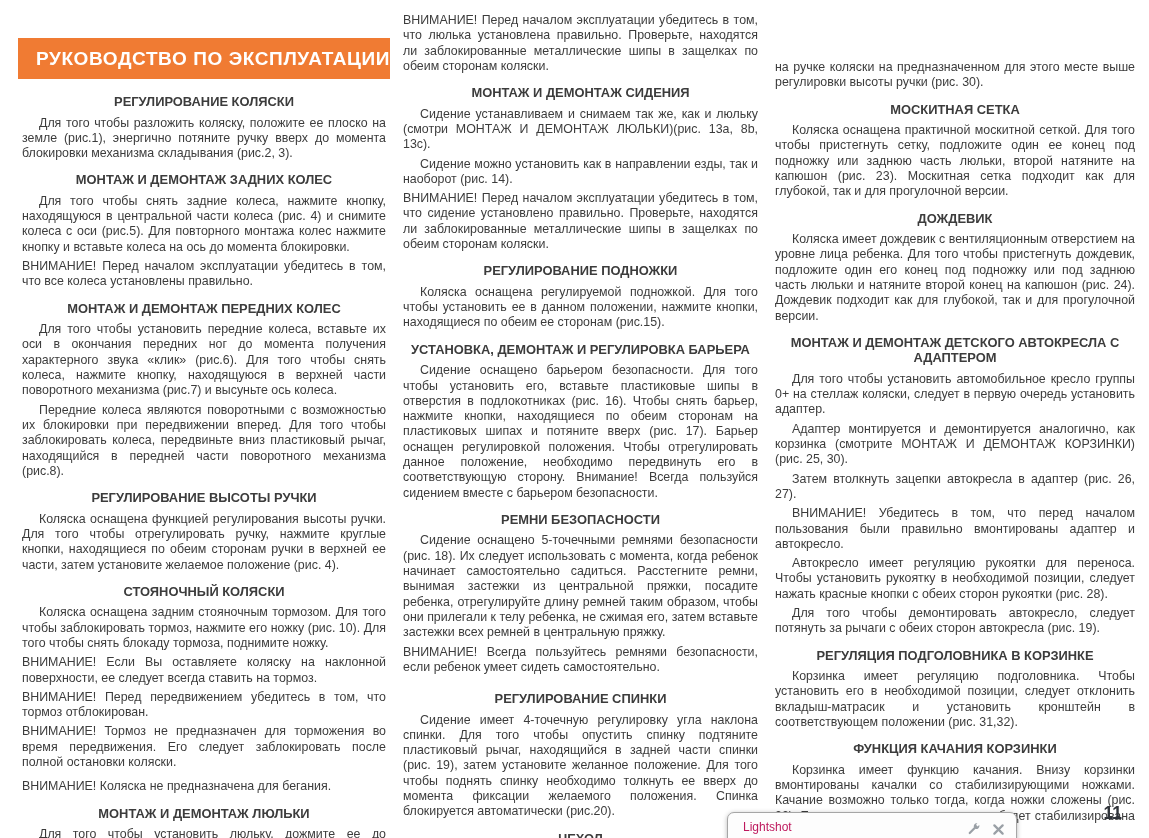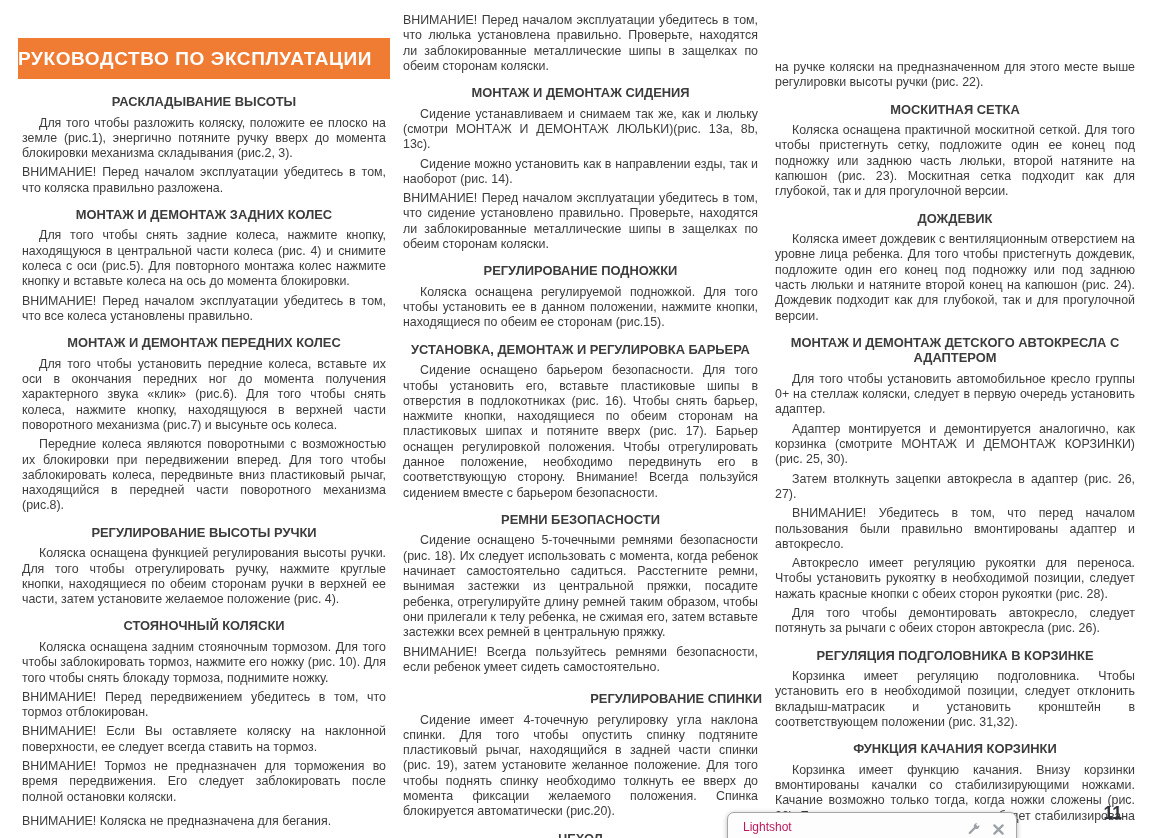--- a/index.html
+++ b/index.html
@@ -3,58 +3,57 @@
 <meta charset="utf-8">
 <style>
   html,body{margin:0;padding:0;background:#ffffff;}
   body{width:1149px;height:838px;overflow:hidden;font-family:"Liberation Sans",sans-serif;}
   .page{position:relative;width:1149px;height:838px;background:#ffffff;}
   .col{position:absolute;top:0;color:#3c3c3c;font-size:12.4px;line-height:15.3px;text-align:justify;}
   .col1{left:18px;width:372px;}
   .col2{left:399px;width:363px;padding-top:9px;}
   .col3{left:771px;width:368px;padding-top:56px;}
   .banner{margin-top:38px;margin-bottom:15px;background:#F07B33;color:#ffffff;
-          font-weight:bold;font-size:19px;letter-spacing:.6px;text-align:left;
+          font-weight:bold;font-size:19px;letter-spacing:.6px;text-align:right;
           height:41px;line-height:41px;}
   .hd{font-weight:bold;text-align:center;font-size:12.9px;margin:11px 0 6px 0;line-height:15.5px;}
-  .hd.left{text-align:right;margin-top:16px;}
+  .hd.left{text-align:center;margin-top:16px;}
   .para{margin:4px;text-indent:17px;}
   .para.noind{text-indent:0;}
   .para.gap{margin-top:9px;}
   .lightshot{position:absolute;left:727px;top:812px;width:290px;height:44px;
              background:#fdfdfd;border:1px solid #a6a6a6;border-radius:7px;
              box-shadow:0 1px 5px rgba(0,0,0,.28);box-sizing:border-box;
              display:flex;align-items:flex-start;padding:7px 12px 0 15px;}
   .ls-title{color:#be185d;font-size:12px;}
   .ls-icons{margin-left:auto;display:flex;gap:12px;align-items:center;margin-top:2px;}
   .ls-icons svg{display:block;}
   .pageno{position:absolute;right:27px;bottom:14px;font-weight:bold;font-size:17.5px;color:#30343a;}
 </style>
 </head>
 <body>
 
 <div class="page">
 
   <div class="col col1">
     <div class="banner">РУКОВОДСТВО ПО ЭКСПЛУАТАЦИИ</div>
-    <div class="hd">РАСКЛАДЫВАНИЕ ВЫСОТЫ</div>
+    <div class="hd">РЕГУЛИРОВАНИЕ КОЛЯСКИ</div>
     <p class="para">Для того чтобы разложить коляску, положите ее плоско на земле (рис.1), энергично потяните ручку вверх до момента блокировки механизма складывания (рис.2, 3).</p>
-    <p class="para noind">ВНИМАНИЕ! Перед началом эксплуатации убедитесь в том, что коляска правильно разложена.</p>
     <div class="hd">МОНТАЖ И ДЕМОНТАЖ ЗАДНИХ КОЛЕС</div>
     <p class="para">Для того чтобы снять задние колеса, нажмите кнопку, находящуюся в центральной части колеса (рис. 4) и снимите колеса с оси (рис.5). Для повторного монтажа колес нажмите кнопку и вставьте колеса на ось до момента блокировки.</p>
     <p class="para noind">ВНИМАНИЕ! Перед началом эксплуатации убедитесь в том, что все колеса установлены правильно.</p>
     <div class="hd">МОНТАЖ И ДЕМОНТАЖ ПЕРЕДНИХ КОЛЕС</div>
     <p class="para">Для того чтобы установить передние колеса, вставьте их оси в окончания передних ног до момента получения характерного звука «клик» (рис.6). Для того чтобы снять колеса, нажмите кнопку, находящуюся в верхней части поворотного механизма (рис.7) и высуньте ось колеса.</p>
     <p class="para">Передние колеса являются поворотными с возможностью их блокировки при передвижении вперед. Для того чтобы заблокировать колеса, передвиньте вниз пластиковый рычаг, находящийся в передней части поворотного механизма (рис.8).</p>
     <div class="hd">РЕГУЛИРОВАНИЕ ВЫСОТЫ РУЧКИ</div>
     <p class="para">Коляска оснащена функцией регулирования высоты ручки. Для того чтобы отрегулировать ручку, нажмите круглые кнопки, находящиеся по обеим сторонам ручки в верхней ее части, затем установите желаемое положение (рис. 4).</p>
     <div class="hd">СТОЯНОЧНЫЙ КОЛЯСКИ</div>
     <p class="para">Коляска оснащена задним стояночным тормозом. Для того чтобы заблокировать тормоз, нажмите его ножку (рис. 10). Для того чтобы снять блокаду тормоза, поднимите ножку.</p>
+    <p class="para noind">ВНИМАНИЕ! Если Вы оставляете коляску на наклонной поверхности, ее следует всегда ставить на тормоз.</p>
     <p class="para noind">ВНИМАНИЕ! Перед передвижением убедитесь в том, что тормоз отблокирован.</p>
-    <p class="para noind">ВНИМАНИЕ! Если Вы оставляете коляску на наклонной поверхности, ее следует всегда ставить на тормоз.</p>
     <p class="para noind">ВНИМАНИЕ! Тормоз не предназначен для торможения во время передвижения. Его следует заблокировать после полной остановки коляски.</p>
     <p class="para noind gap">ВНИМАНИЕ! Коляска не предназначена для бегания.</p>
     <div class="hd">МОНТАЖ И ДЕМОНТАЖ ЛЮЛЬКИ</div>
     <p class="para">Для того чтобы установить люльку, дожмите ее до стеллажа коляски таким способом, чтобы металлические шипы по бокам люльки находились в защелках на стеллаже коляски. Люлька блокируется автоматически (рис.11a, 11b). Чтобы снять люльку, нажмите красные кнопки на всех 4 защелках в направлении середины коляски (рис. 12), затем поднимите люльку вверх.</p>
   </div>
 
   <div class="col col2">
     <p class="para noind">ВНИМАНИЕ! Перед началом эксплуатации убедитесь в том, что люлька установлена правильно. Проверьте, находятся ли заблокированные металлические шипы в защелках по обеим сторонам коляски.</p>
     <div class="hd">МОНТАЖ И ДЕМОНТАЖ СИДЕНИЯ</div>
     <p class="para">Сидение устанавливаем и снимаем так же, как и люльку (смотри МОНТАЖ И ДЕМОНТАЖ ЛЮЛЬКИ)(рис. 13a, 8b, 13c).</p>
@@ -68,32 +67,32 @@
     <p class="para">Сидение оснащено 5-точечными ремнями безопасности (рис. 18). Их следует использовать с момента, когда ребенок начинает самостоятельно садиться. Расстегните ремни, вынимая застежки из центральной пряжки, посадите ребенка, отрегулируйте длину ремней таким образом, чтобы они прилегали к телу ребенка, не сжимая его, затем вставьте застежки всех ремней в центральную пряжку.</p>
     <p class="para noind">ВНИМАНИЕ! Всегда пользуйтесь ремнями безопасности, если ребенок умеет сидеть самостоятельно.</p>
     <div class="hd left">РЕГУЛИРОВАНИЕ СПИНКИ</div>
     <p class="para">Сидение имеет 4-точечную регулировку угла наклона спинки. Для того чтобы опустить спинку подтяните пластиковый рычаг, находящийся в задней части спинки (рис. 19), затем установите желанное положение. Для того чтобы поднять спинку необходимо толкнуть ее вверх до момента фиксации желаемого положения. Спинка блокируется автоматически (рис.20).</p>
     <div class="hd">ЧЕХОЛ</div>
     <p class="para">Коляска имеет чехол для ножек, который можно установить как для глубокой, так и для прогулочной версии. Чехол пристегиваем со стороны ножек ребенка и прикрепляем к капюшону при помощи защелок (рис. 21).</p>
 
   </div>
 
   <div class="col col3">
-    <p class="para noind">на ручке коляски на предназначенном для этого месте выше регулировки высоты ручки (рис. 22).</p>
+    <p class="para noind">на ручке коляски на предназначенном для этого месте выше регулировки высоты ручки (рис. 30).</p>
     <div class="hd">МОСКИТНАЯ СЕТКА</div>
     <p class="para">Коляска оснащена практичной москитной сеткой. Для того чтобы пристегнуть сетку, подложите один ее конец под подножку или заднюю часть люльки, второй натяните на капюшон (рис. 23). Москитная сетка подходит как для глубокой, так и для прогулочной версии.</p>
     <div class="hd">ДОЖДЕВИК</div>
     <p class="para">Коляска имеет дождевик с вентиляционным отверстием на уровне лица ребенка. Для того чтобы пристегнуть дождевик, подложите один его конец под подножку или под заднюю часть люльки и натяните второй конец на капюшон (рис. 24). Дождевик подходит как для глубокой, так и для прогулочной версии.</p>
     <div class="hd">МОНТАЖ И ДЕМОНТАЖ ДЕТСКОГО АВТОКРЕСЛА С АДАПТЕРОМ</div>
     <p class="para">Для того чтобы установить автомобильное кресло группы 0+ на стеллаж коляски, следует в первую очередь установить адаптер.</p>
     <p class="para">Адаптер монтируется и демонтируется аналогично, как корзинка (смотрите МОНТАЖ И ДЕМОНТАЖ КОРЗИНКИ) (рис. 25, 30).</p>
     <p class="para">Затем втолкнуть зацепки автокресла в адаптер (рис. 26, 27).</p>
     <p class="para">ВНИМАНИЕ! Убедитесь в том, что перед началом пользования были правильно вмонтированы адаптер и автокресло.</p>
     <p class="para">Автокресло имеет регуляцию рукоятки для переноса. Чтобы установить рукоятку в необходимой позиции, следует нажать красные кнопки с обеих сторон рукоятки (рис. 28).</p>
-    <p class="para">Для того чтобы демонтировать автокресло, следует потянуть за рычаги с обеих сторон автокресла (рис. 26).</p>
+    <p class="para">Для того чтобы демонтировать автокресло, следует потянуть за рычаги с обеих сторон автокресла (рис. 19).</p>
     <div class="hd">РЕГУЛЯЦИЯ ПОДГОЛОВНИКА В КОРЗИНКЕ</div>
     <p class="para">Корзинка имеет регуляцию подголовника. Чтобы установить его в необходимой позиции, следует отклонить вкладыш-матрасик и установить кронштейн в соответствующем положении (рис. 31,32).</p>
     <div class="hd">ФУНКЦИЯ КАЧАНИЯ КОРЗИНКИ</div>
     <p class="para">Корзинка имеет функцию качания. Внизу корзинки вмонтированы качалки со стабилизирующими ножками. Качание возможно только тогда, когда ножки сложены (рис. 33). Если ножки разложены, корзинка будет стабилизирована (рис. 34).</p>
     <div class="hd">СКЛАДЫВАНИЕ КОЛЯСКИ</div>
     <p class="para">Для того чтобы сложить стеллаж коляски, станьте за коляской со стороны ручки, потяните пластиковые рычаги, находящиеся по обеим сторонам ручки (рис. 35), затем толкните ручку вниз до полного складывания стеллажа (рис. 36, 37).</p>
   </div>
 
   <div class="lightshot">
     <span class="ls-title">Lightshot</span>

